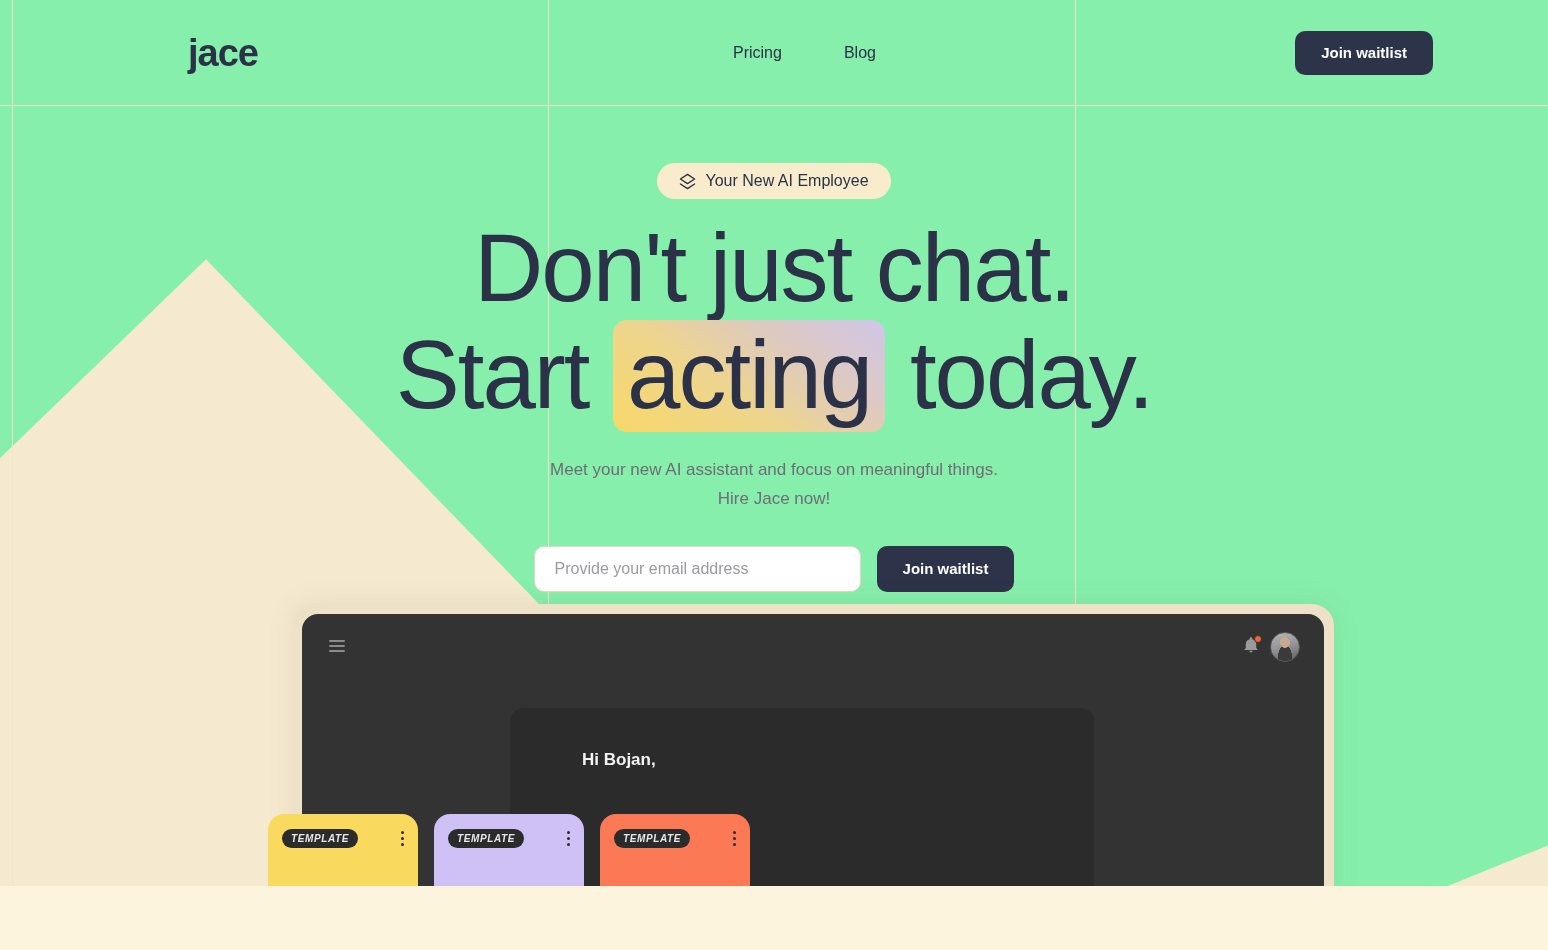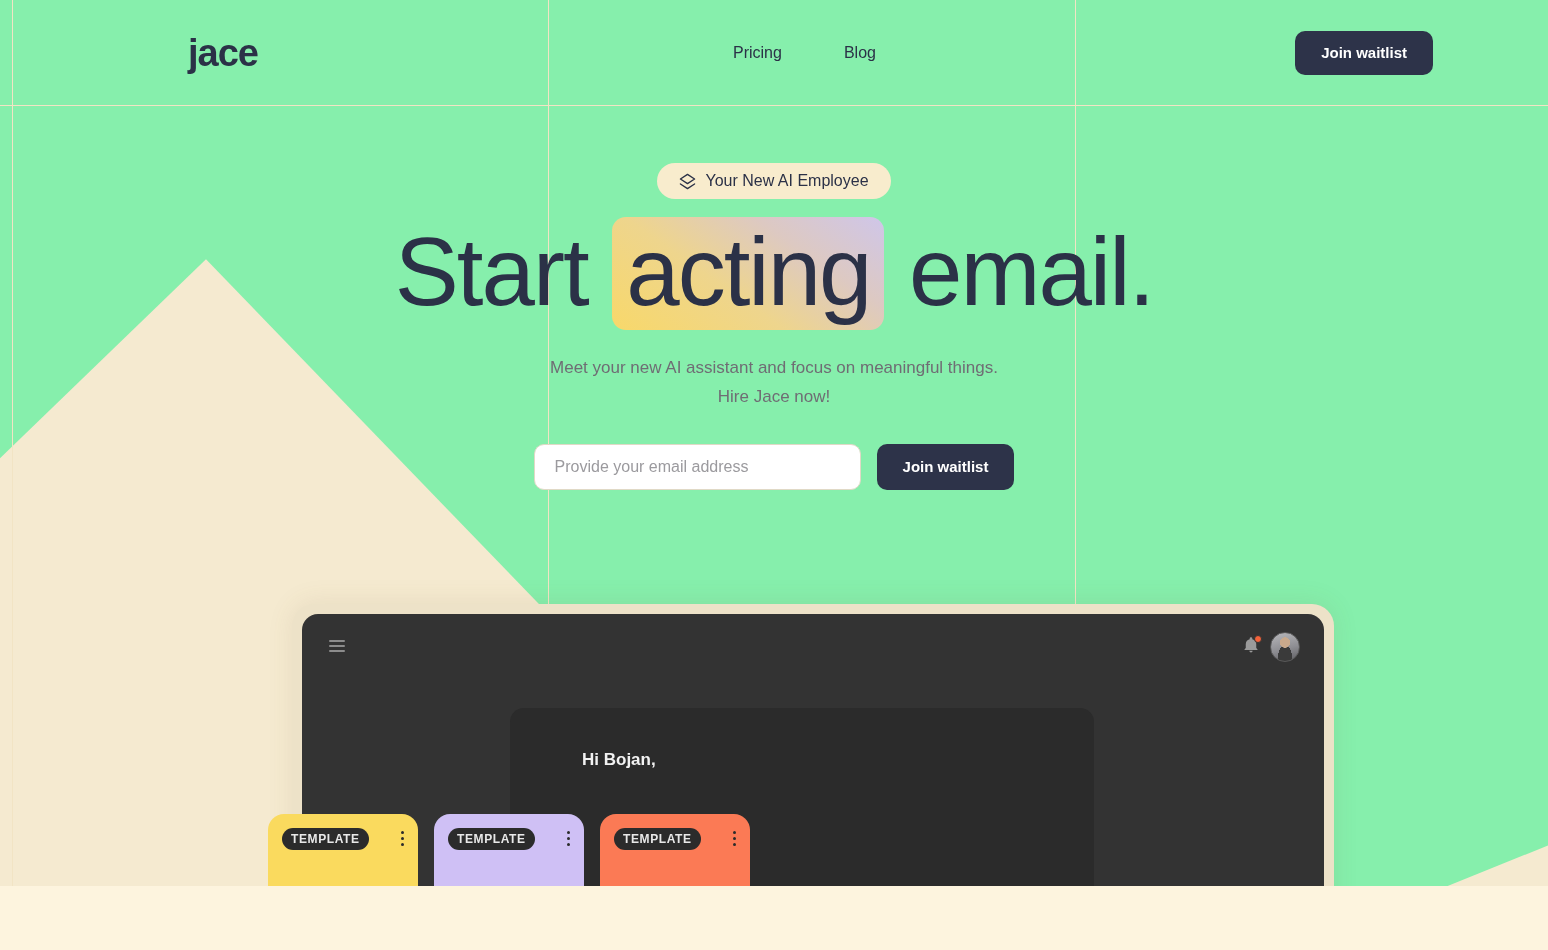--- a/index.html
+++ b/index.html
@@ -189,22 +189,22 @@
   .tcard {
     width:150px; height:160px;
     border-radius:16px;
     position:relative;
     padding:14px 14px 0 14px;
     cursor:pointer;
   }
   .tpill {
     display:inline-block;
     background:#2b2b2b; color:#e8e8e8;
-    font-size:12px; font-weight:700; letter-spacing:.6px;
-    padding:4px 9px; border-radius:999px;
+    font-size:10px; font-weight:700; letter-spacing:.6px;
+    padding:4px 9px; border-radius:999px;font-style:italic;
   }
   .tdots {
     position:absolute; right:14px; top:17px;
     display:flex; flex-direction:column; gap:3px;
     cursor:pointer;
   }
   .tdots i { width:3px; height:3px; border-radius:50%; background:#2b2b2b; display:block; }
   .tcard-title {
     position:absolute; left:16px; bottom:-4px;
     font-size:21px; line-height:1.15; color:#1c1c1c;
@@ -254,21 +254,22 @@
       <span>
         <svg width="17" height="17" viewBox="0 0 24 24" fill="none" stroke="#2b3147" stroke-width="1.9" stroke-linecap="round" stroke-linejoin="round">
           <polygon points="12 2 22 8.5 12 15 2 8.5 12 2"></polygon>
           <polyline points="2 15.5 12 22 22 15.5"></polyline>
         </svg>
       </span>
       <span>Your New AI Employee</span>
     </div>
 
     <h1 class="headline">
-      <span class="hl-line"><span>Start </span><span class="hl-mark">acting</span><span> email.</span></span>
+      <span class="hl-line">Don't just chat.</span>
+      <span class="hl-line"><span>Start </span><span class="hl-mark">acting</span><span> today.</span></span>
     </h1>
 
     <p class="subtitle">
       <span>Meet your new AI assistant and focus on meaningful things.</span><br>
       <span>Hire Jace now!</span>
     </p>
 
     <div class="form">
       <input class="email-input" type="email" placeholder="Provide your email address" style="">
       <button class="btn-dark form-cta">Join waitlist</button>

